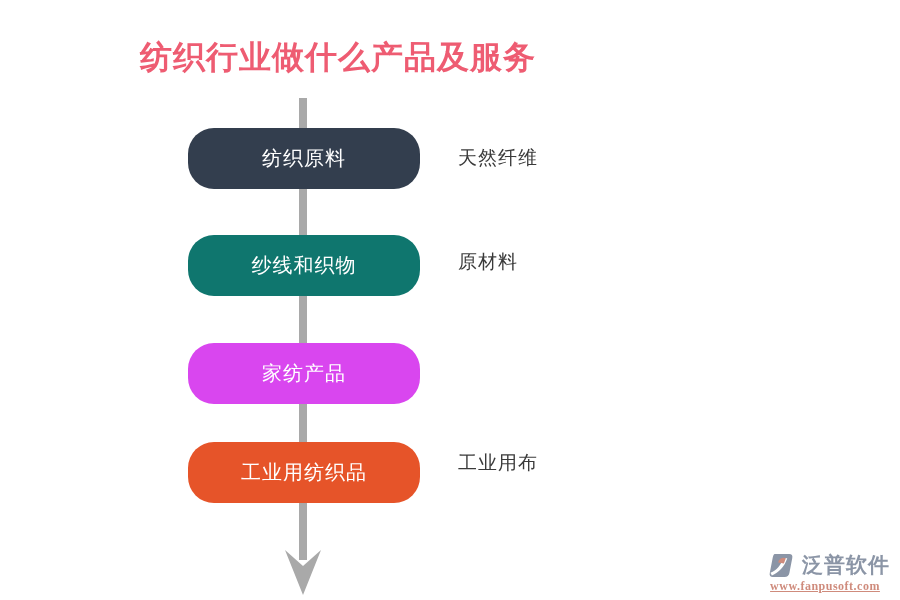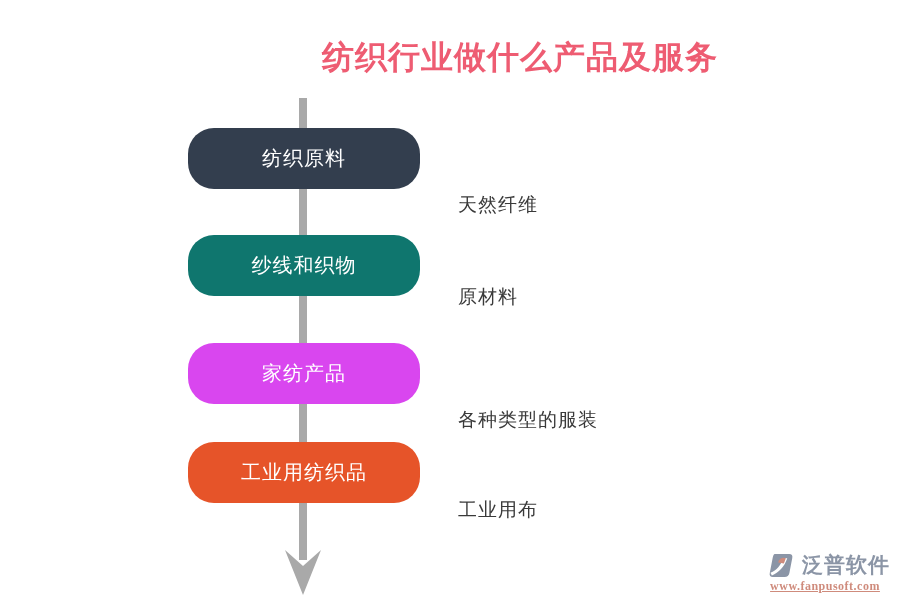--- a/index.html
+++ b/index.html
@@ -8,21 +8,21 @@
     background:#ffffff;
     font-family:"Liberation Serif","DejaVu Serif",serif;
     overflow:hidden;
     position:relative;
   }
   .stage{position:relative;width:900px;height:600px;background:#fff;}
 
   .page-title{
     position:absolute;
     left:140px;top:36px;width:760px;
-    text-align:center;
+    text-align:left;
     font-size:32px;
     font-weight:bold;
     letter-spacing:1px;
   }
 
   .arrow-svg{position:absolute;left:281px;top:96px;}
 
   .step-box{
     position:absolute;
     left:188px;width:232px;height:61px;
@@ -38,24 +38,23 @@
   .step-box.s2{top:343px;}
   .step-box.s3{top:442px;}
 
   .step-note{
     position:absolute;
     left:458px;
     font-size:19px;
     color:#3a3a3a;
     letter-spacing:1px;
     z-index:2;
-    margin-top:47px;
   }
   .step-note.n0{top:145px;}
-  .step-note.n1{top:237px;}
+  .step-note.n1{top:249px;}
   .step-note.n2{top:360px;}
   .step-note.n3{top:450px;}
 
   .watermark{
     position:absolute;
     right:10px;bottom:8px;
     width:130px;
     text-align:center;
     line-height:1;
   }
@@ -88,21 +87,20 @@
     <polygon points="4,454 22,470 40,454 22,499" fill="#a9a9a9" style="fill: rgb(169, 169, 169);"></polygon>
   </svg>
 
   <div class="step-box s0" style="background-color: rgb(51, 62, 78);">纺织原料</div>
   <div class="step-note n0">天然纤维</div>
 
   <div class="step-box s1" style="background-color: #0f766e;">纱线和织物</div>
   <div class="step-note n1">原材料</div>
 
   <div class="step-box s2" style="background-color: #d946ef;">家纺产品</div>
-  <div class="step-note n2">各种类型的服装</div>
 
   <div class="step-box s3" style="background-color: rgb(230, 84, 41);">工业用纺织品</div>
   <div class="step-note n3">工业用布</div>
 
   <div class="watermark">
     <div class="brand-row">
       <svg width="25" height="25" viewBox="0 0 26 26">
         <path d="M6 1 h15 q4 0 3.2 4.2 l-3 15.6 q-.8 4.2-5 4.2 H4 q-4 0-3.2-4.2 l3-15.6 Q4.6 1 6 1 Z" fill="#8b95a6"></path>
         <path d="M1.5 20.5 C8 18 12.5 13 14.5 5.5 L19 5.5 C16 14.5 10 20 3 23.5 Z" fill="#ffffff"></path>
         <path d="M9.5 10 a5.5 5.5 0 0 1 8-4.5 l-2 5.5 Z" fill="#cf8b7c"></path>

